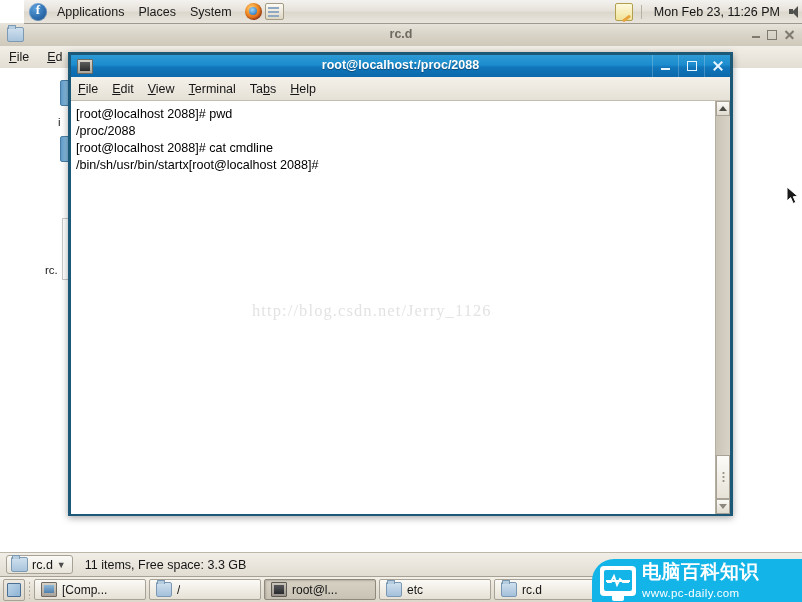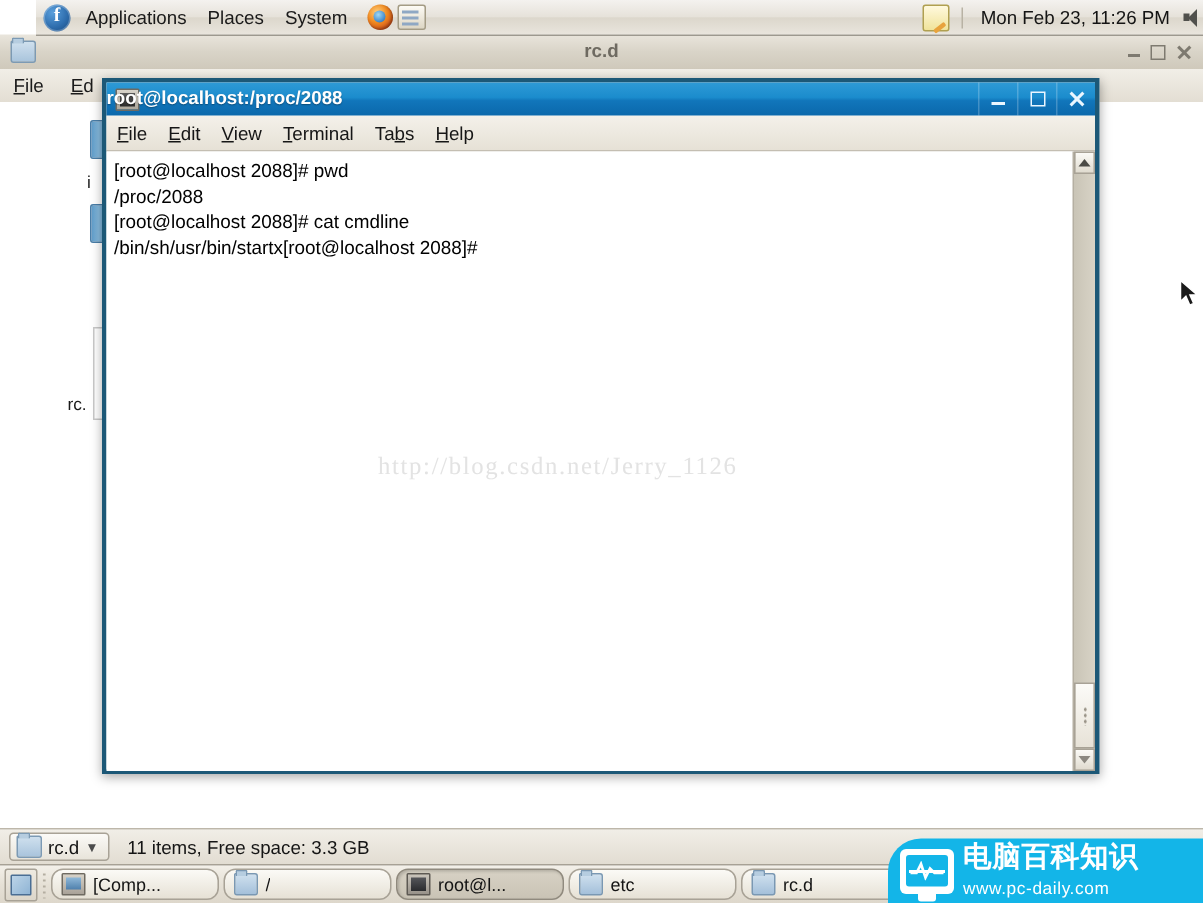--- a/index.html
+++ b/index.html
@@ -162,21 +162,21 @@
     border:3px solid #1c5877;
     box-sizing:border-box;
     box-shadow:0 2px 7px rgba(0,0,0,.35);
   }
   #term-titlebar{
     height:22px;width:100%;
     background:linear-gradient(to bottom,#2e9ad6 0%,#1b8ccd 45%,#1176bb 55%,#0b68ab 100%);
     display:flex;align-items:center;position:relative;
   }
   #term-title-text{
-    position:absolute;left:0;right:0;
+    position:absolute;left:0;right:0;text-align:center;
     font-size:12.5px;font-weight:bold;color:#ffffff;top:3px;
     text-shadow:0 1px 1px rgba(0,0,0,.35);
   }
   .term-app-icon{
     width:14px;height:13px;margin-left:6px;flex:none;
     background:linear-gradient(to bottom,#d8d4cb,#aca69a);
     border:1px solid #6d6a62;border-radius:1px;position:relative;
   }
   .term-app-icon:after{
     content:"";position:absolute;left:2px;top:2px;right:2px;bottom:2px;
@@ -261,21 +261,21 @@
     border:1.5px solid #4a6e94;border-radius:1px;
     background:linear-gradient(135deg,#bcd4e8 0%,#8fb4d4 100%);
   }
   .tb-sep{width:3px;height:18px;
     background-image:radial-gradient(circle,#b4aea1 .9px,transparent 1px);
     background-size:3px 4px;flex:none;}
   .task-btn{
     height:21px;min-width:0;flex:1 1 0;max-width:112px;
     display:flex;align-items:center;gap:5px;padding:0 6px;
     background:linear-gradient(to bottom,#fbfaf6,#e6e1d5);
-    border:1px solid #a8a296;border-radius:8px;box-sizing:border-box;
+    border:1px solid #a8a296;border-radius:2px;box-sizing:border-box;
     font-size:12px;color:#141414;white-space:nowrap;overflow:hidden;
   }
   .task-btn.active{
     background:linear-gradient(to bottom,#d8d2c5,#c9c3b5);
     border:1px solid #908a7e;
     box-shadow:inset 1px 1px 2px rgba(0,0,0,.18);
   }
   .task-btn .lbl{overflow:hidden;text-overflow:ellipsis;}
   .tb-icon{width:14px;height:13px;flex:none;border-radius:1px;}
   .ic-computer{

